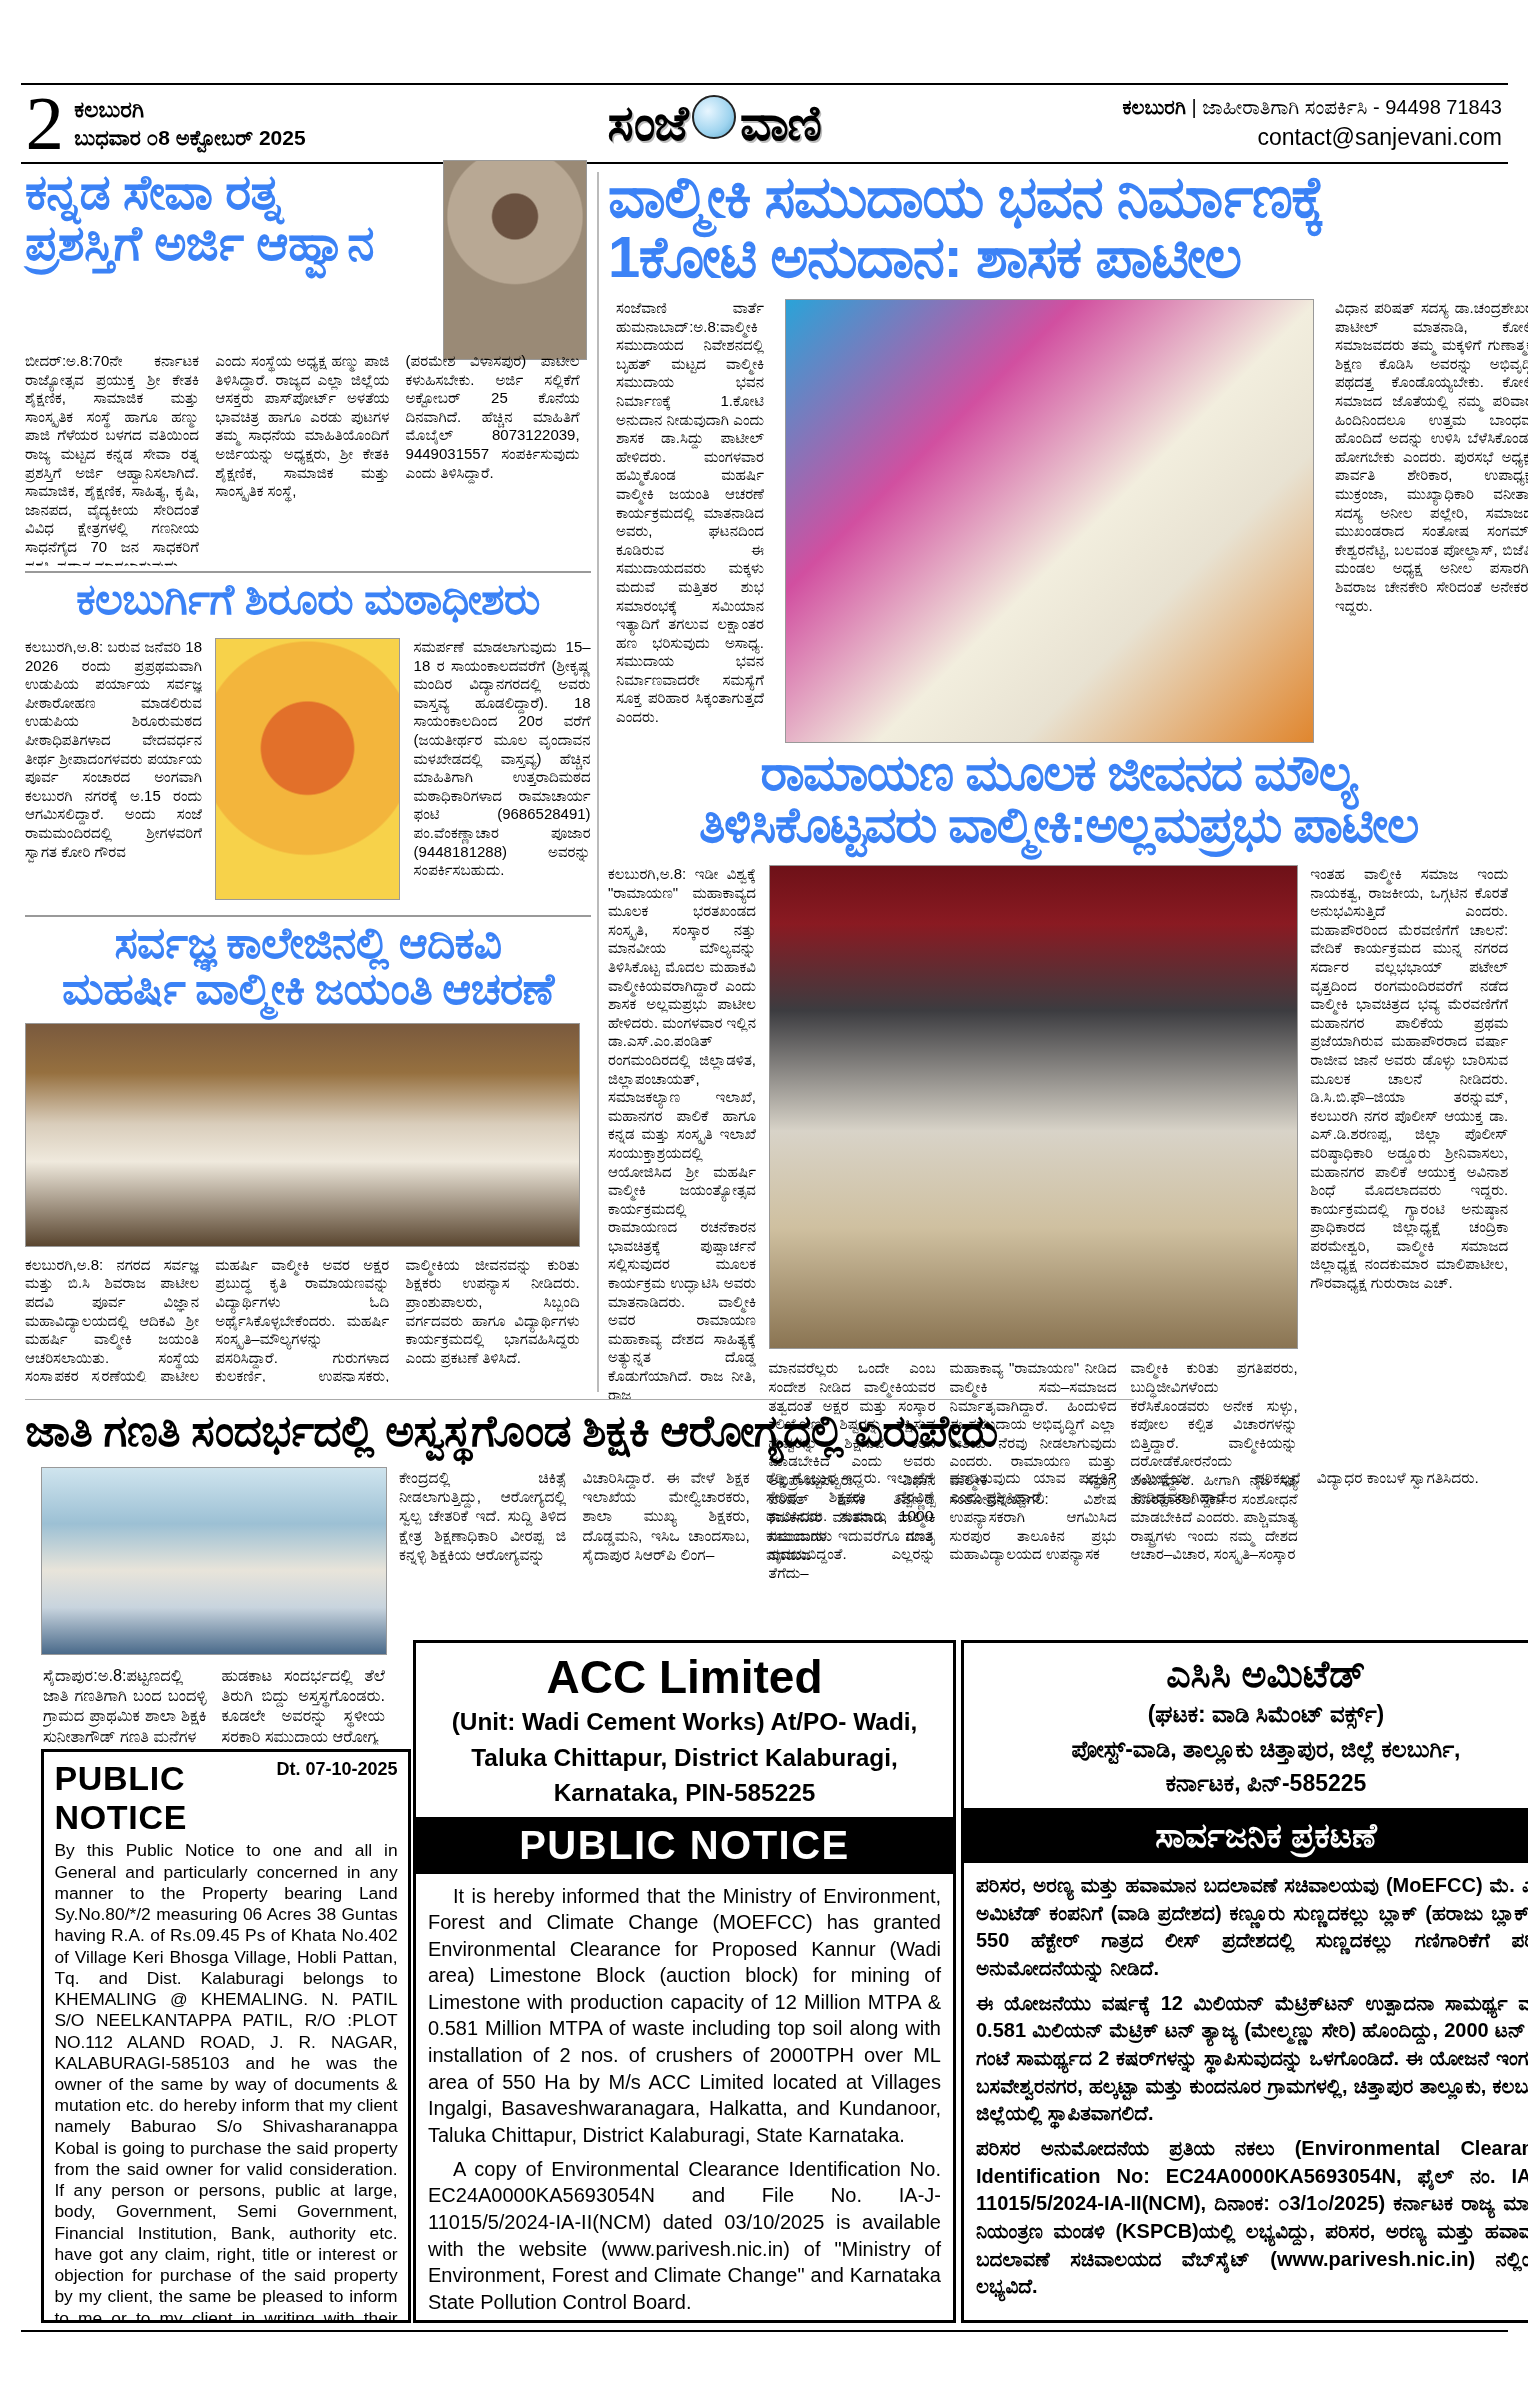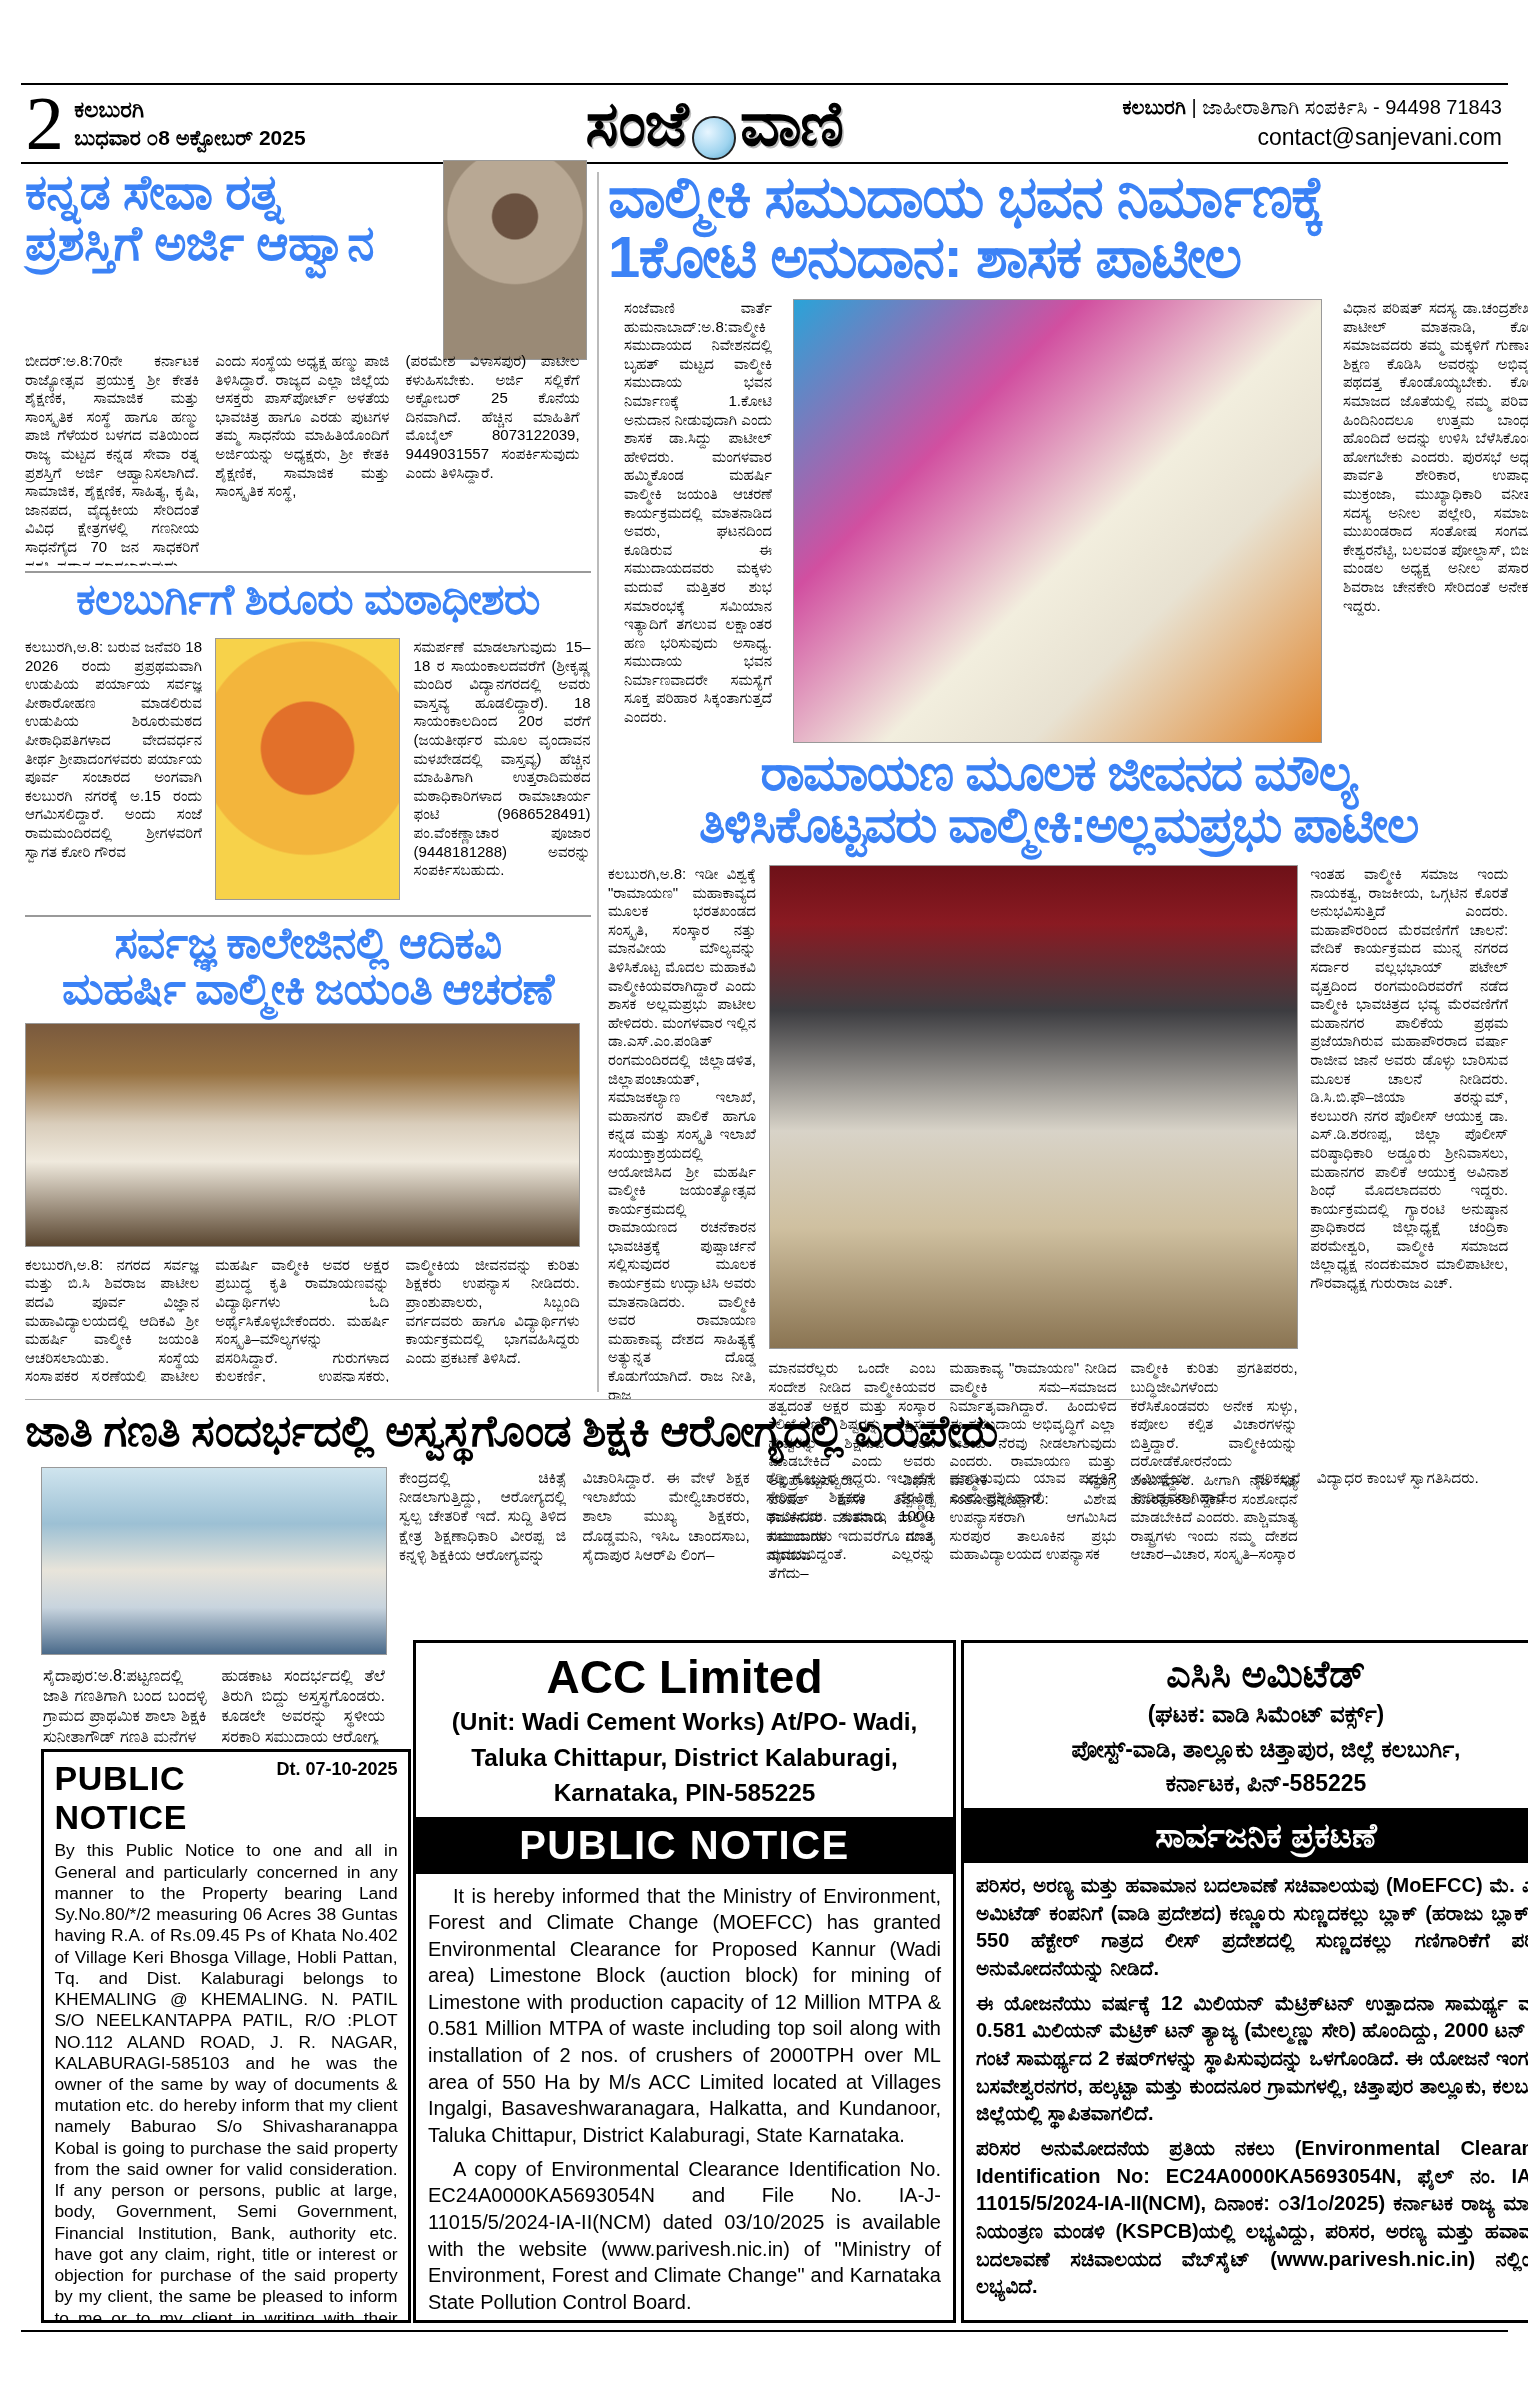--- a/index.html
+++ b/index.html
@@ -9,21 +9,21 @@
   .vline{position:absolute;background:#000;width:1.5px;}
 
   
   .masthead{position:absolute;left:21px;top:83px;width:1487px;height:77px;
             border-top:2.2px solid #000;border-bottom:2.2px solid #000;
             display:flex;align-items:center;justify-content:space-between;}
   .mh-left{display:flex;align-items:center;gap:10.4px;padding-left:4.4px;}
   .page-num{font-size:77px;font-weight:400;line-height:0.9;font-family:"Liberation Serif",serif;}
   .edition{font-size:22px;font-weight:bold;}
   .mh-date{font-size:21px;font-weight:bold;margin-top:3px;}
-  .logo{display:flex;align-items:flex-end;gap:4.4px;font-weight:bold;font-size:62px;
+  .logo{display:flex;align-items:flex-start;gap:4.4px;font-weight:bold;font-size:49px;
         text-shadow:1.5px 1.5px 0 #bbb;letter-spacing:-1.5px;}
   .logo-orb{width:40px;height:40px;border-radius:50%;
             background:radial-gradient(circle at 35% 35%,#e8f6ff,#9fd4ef 60%,#5aa7cc);
             border:2.2px solid #222;}
   .mh-right{text-align:right;padding-right:6px;}
   .contact-line{font-size:20px;}
   .contact-line b{font-weight:bold;}
   .email{font-size:23px;margin-top:4.4px;}
 
   
@@ -47,21 +47,21 @@
               radial-gradient(circle,#f7d24a,#e8a93c);}
   .art3{position:absolute;left:25px;top:921px;width:566px;height:466px;}
   .art3 .headline{font-size:44px;text-align:center;font-family:Liberation Serif, serif;}
   .art3-photo{margin-top:10.4px;width:553px;height:222px;
               background:linear-gradient(180deg,#7a5a3e 0%,#96703f 22%,#d9cdbb 45%,#efe9dd 62%,#5a4630 100%);}
   .art3-body{margin-top:9px;display:grid;grid-template-columns:174px 174px 174px;gap:16.3px;height:126px;}
 
   
   .artA{position:absolute;left:608px;top:167px;width:901px;height:577px;}
   .artA .headline{font-size:58px;letter-spacing:-1.5px;}
-  .artA-body{position:absolute;left:16px;top:132px;width:901px;height:324px;
+  .artA-body{position:absolute;left:8px;top:132px;width:901px;height:324px;
              display:grid;grid-template-columns:148px 529px 198px;gap:21px;}
   .artA-photo{height:442px;background:linear-gradient(135deg,#2aa3d8 0%,#d14fa0 30%,#f2eede 55%,#e8e2d2 70%,#e0862e 100%);}
   .artB{position:absolute;left:608px;top:747px;width:901px;height:858px;}
   .artB .headline{font-size:50px;letter-spacing:-1.5px;text-align:center;}
   .artB-body{position:absolute;left:0;top:118px;width:901px;height:739px;
              display:grid;grid-template-columns:148px 529px 198px;gap:12.6px;}
   .artB-photo{height:482px;background:linear-gradient(180deg,#6e1118 0%,#8a1a22 12%,#3c3c40 30%,#d8d3c8 55%,#cfc0a0 75%,#8a7452 100%);}
   .artB-sub{margin-top:10.4px;display:grid;grid-template-columns:167px 167px 167px;gap:14px;height:244px;}
 
   

